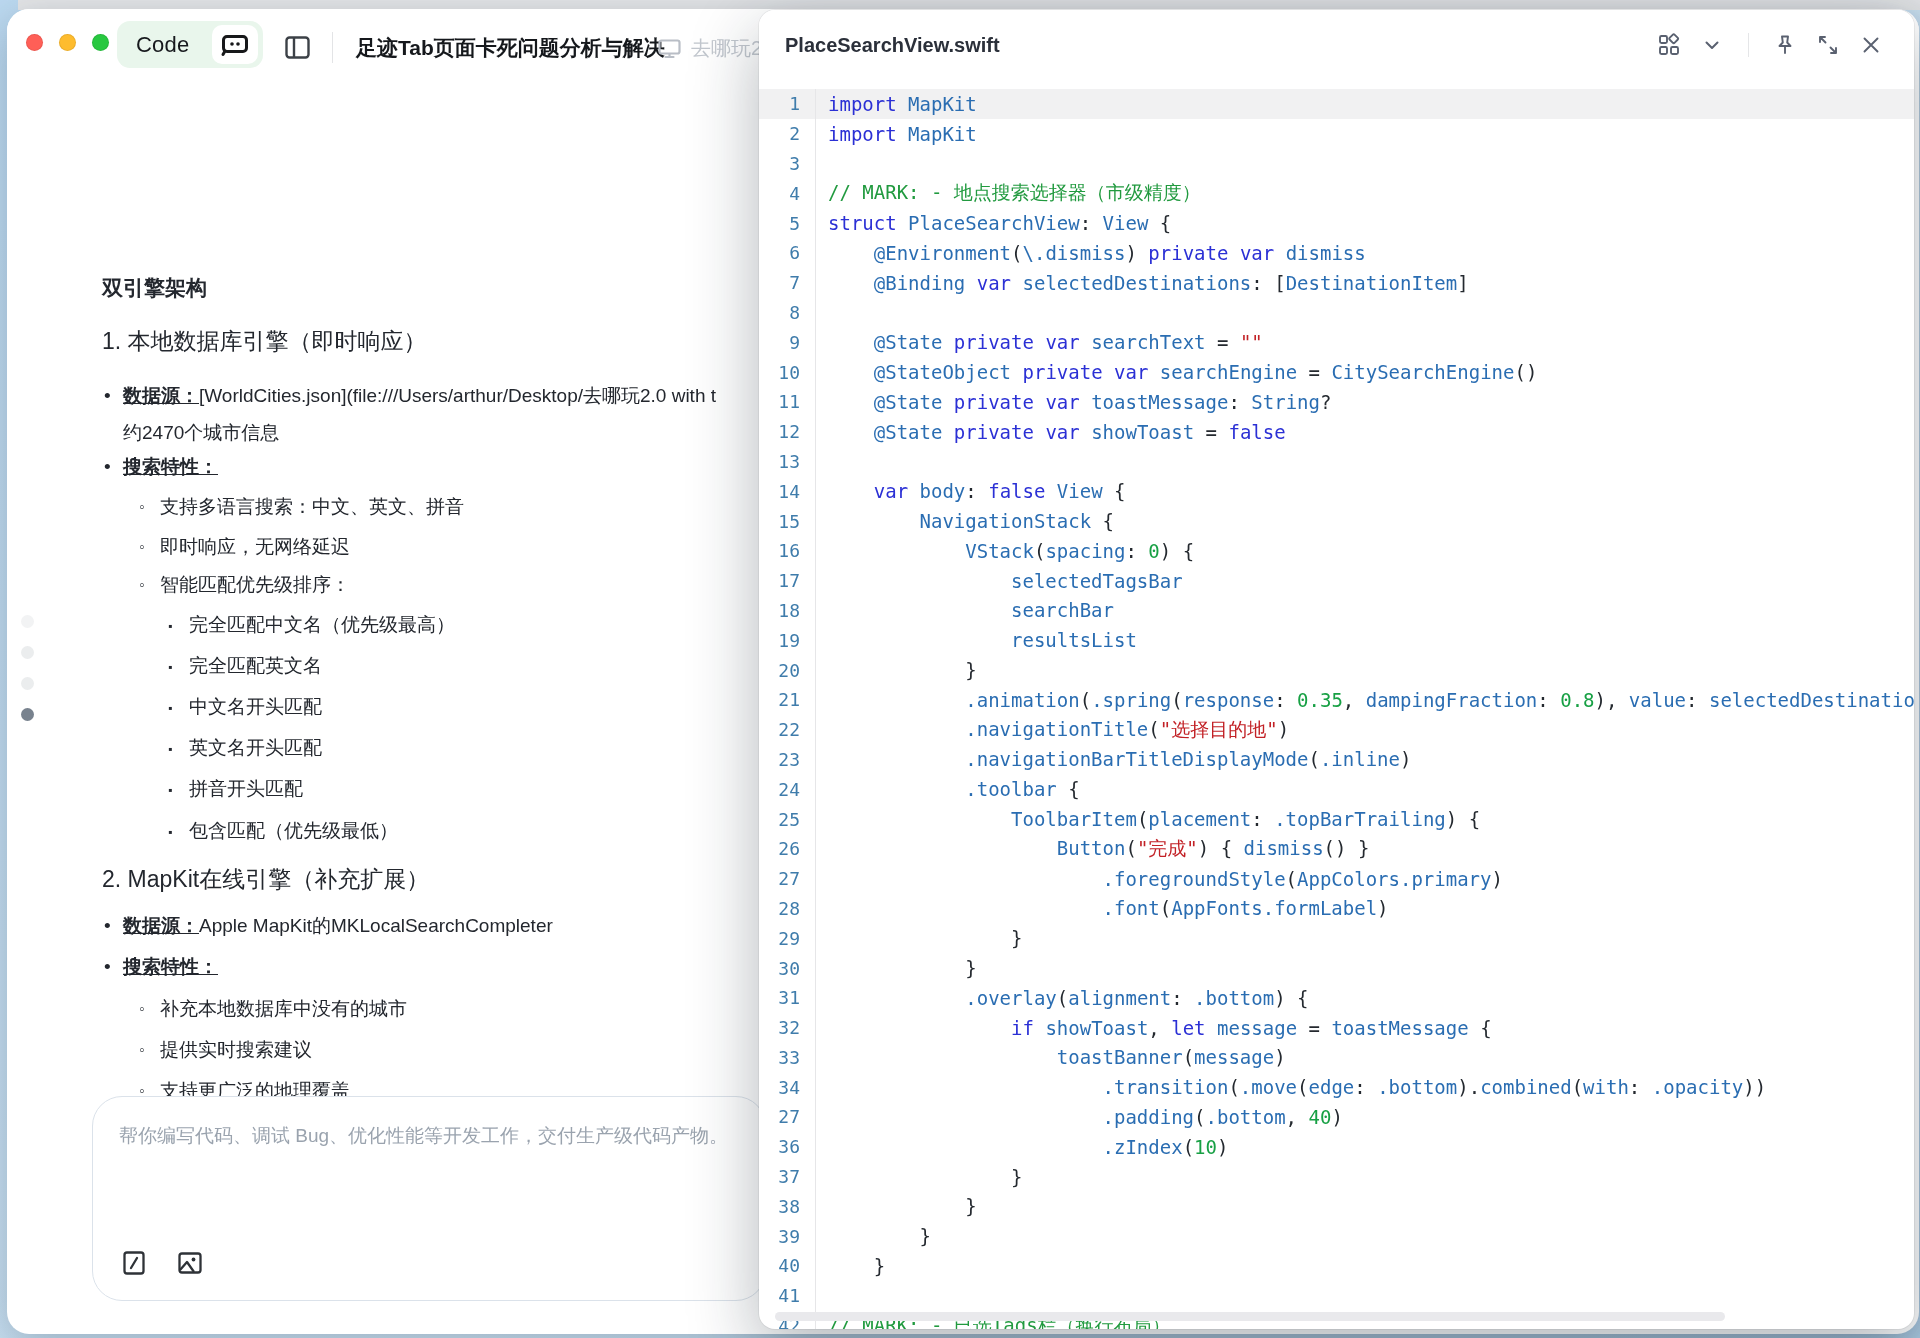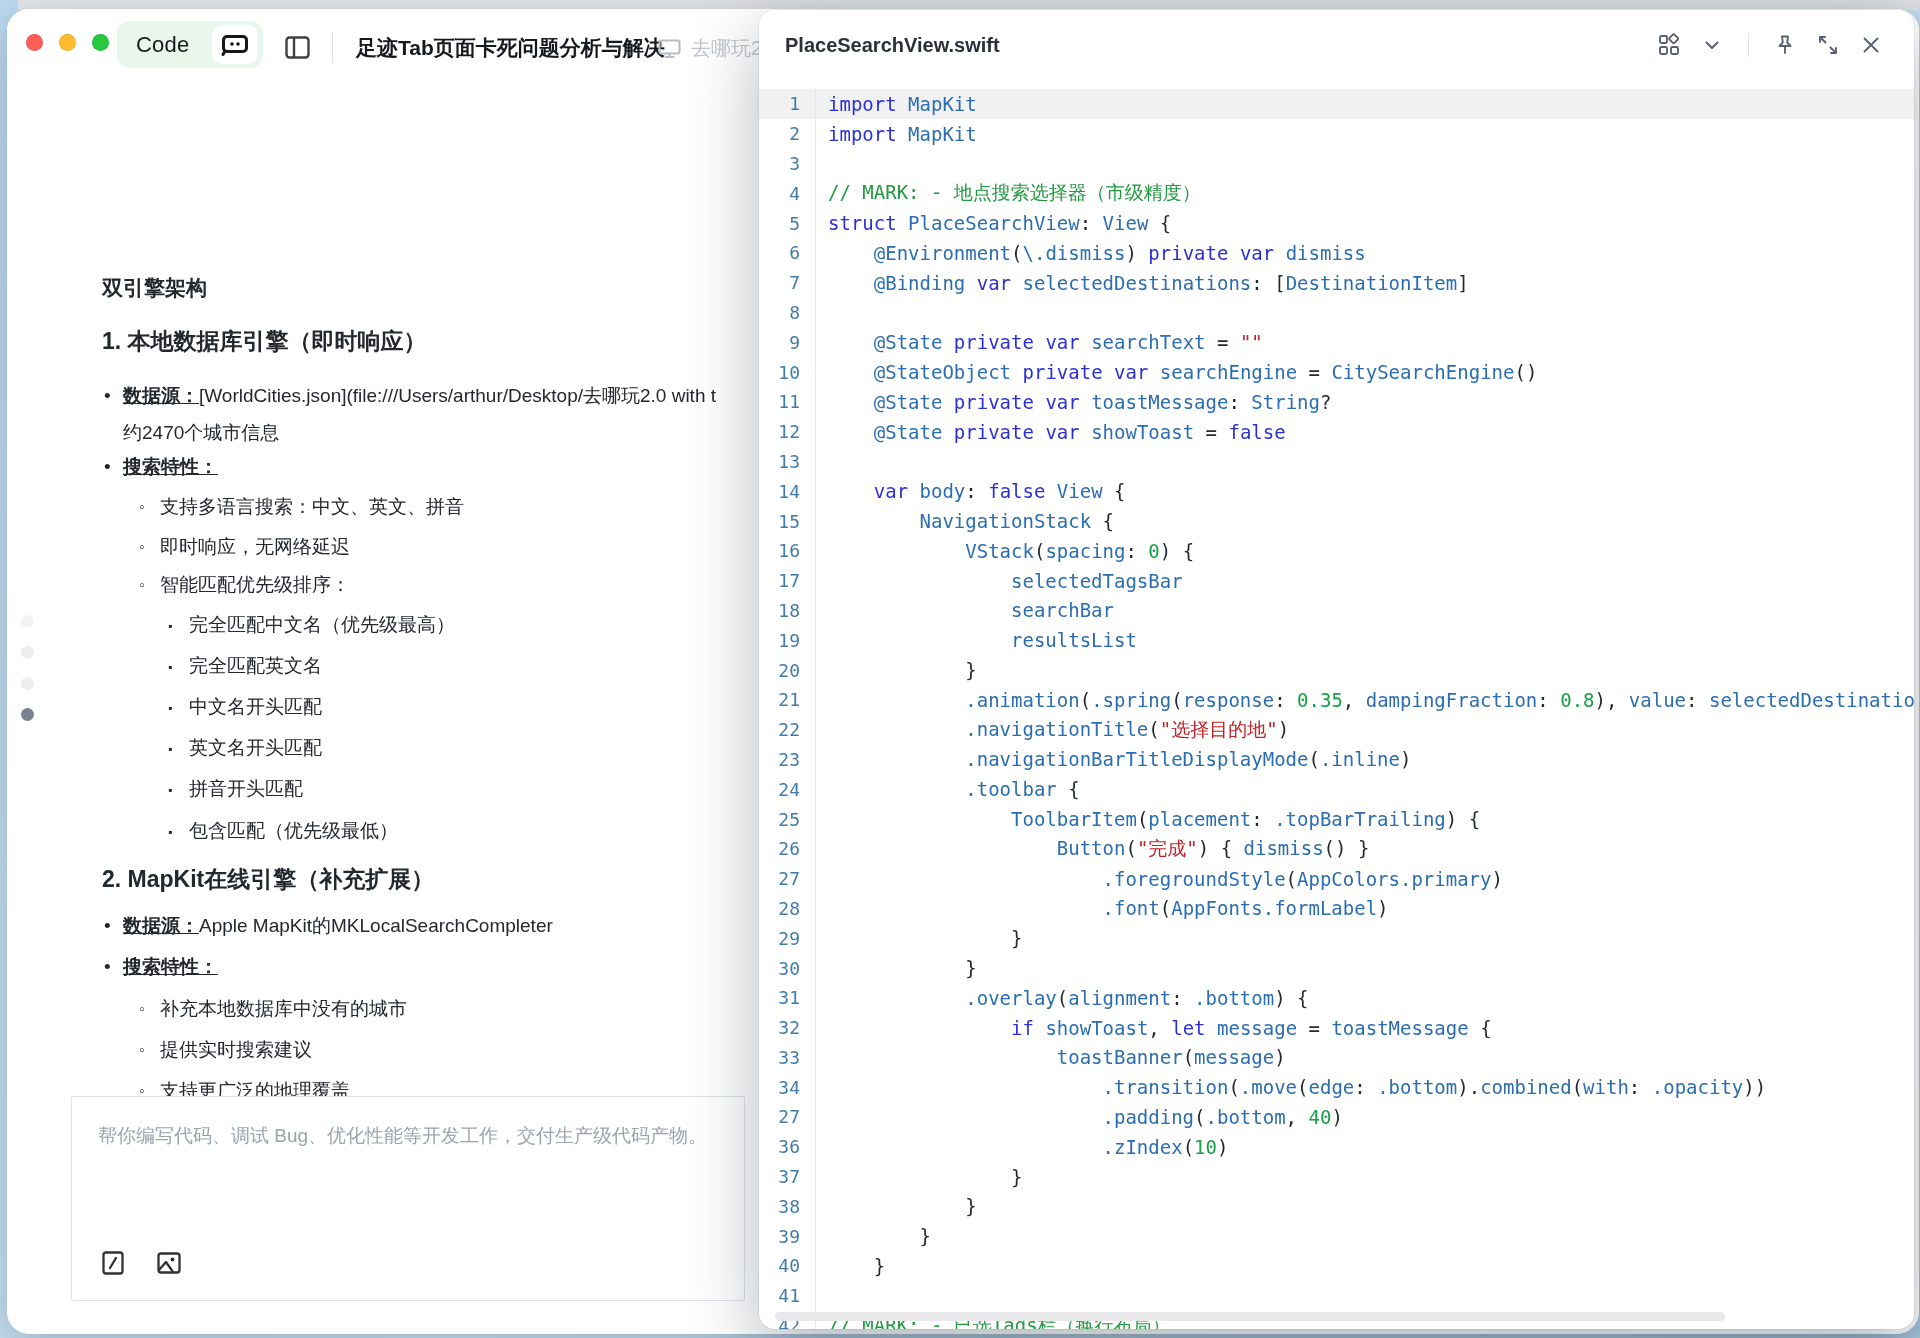--- a/index.html
+++ b/index.html
@@ -30,40 +30,40 @@
   .code-pill .lbl { font-size:22px; color:#17191d; margin-left:19px; letter-spacing:.2px; }
   .pill-iconbox { position:absolute; right:5px; top:4px; width:46px; height:39px; background:#fff; border-radius:10px; display:flex; align-items:center; justify-content:center; }
   .sidebar-toggle { position:absolute; left:276px; top:24px; }
   .tb-divider { position:absolute; left:325px; top:23px; width:1px; height:31px; background:#e3e4e6; }
   .chat-title { position:absolute; left:349px; top:0; height:78px; display:flex; align-items:center; font-size:21px; font-weight:700; color:#15181c; }
   .proj { position:absolute; left:650px; top:0; height:78px; display:flex; align-items:center; gap:9px; color:#c2c7ce; font-size:20px; white-space:nowrap; }
 
   
   .doc { position:absolute; left:95px; top:8px; width:680px; color:#23272e;margin-top:28px; }
   .doc .h4 { margin-top:229px; font-size:21px; line-height:28px; font-weight:700; }
-  .doc .h3 { font-size:23px; line-height:30px; font-weight:700; }
+  .doc .h3 { font-size:23px; line-height:30px; font-weight:400; }
   .doc .row { font-size:19px; line-height:26px; position:relative; }
   .doc .li1 { padding-left:21px; }
   .doc .li1 .mk { position:absolute; left:2px; font-size:19px; }
   .doc .cont1 { padding-left:21px; white-space:nowrap; overflow:hidden; }
   .doc .li2 { padding-left:58px; }
   .doc .li2 .mk { position:absolute; left:37px; font-size:16px; color:#3a3f45; }
   .doc .li3 { padding-left:87px; }
   .doc .li3 .mk { position:absolute; left:66px; font-size:12px; top:1px; }
   .doc .nowrap { white-space:nowrap; overflow:hidden; }
   .doc b { font-weight:700;text-decoration:underline; }
 
   
   .dots { position:absolute; left:14px; top:606px; width:13px; }
   .dot { width:13px; height:13px; border-radius:50%; margin-bottom:18px; }
 
   
   .composer {
-    position:absolute; left:64px; top:1087px; width:674px; height:205px;
-    border:1.5px solid #dbe2ea; border-radius:2px; background:#fff;
+    position:absolute; left:85px; top:1087px; width:674px; height:205px;
+    border:1.5px solid #dbe2ea; border-radius:30px; background:#fff;
   }
   .composer textarea {
     position:absolute; inset:24px 24px 64px 26px; border:none; outline:none; resize:none;
     font-family:"Liberation Sans", sans-serif; font-size:19px; line-height:30px; color:#23272e; background:transparent;
   }
   .composer textarea::placeholder { color:#9aa3ae; }
   .composer .tools { position:absolute; left:28px; bottom:22px; display:flex; gap:28px; }
 
   
   .panel {

